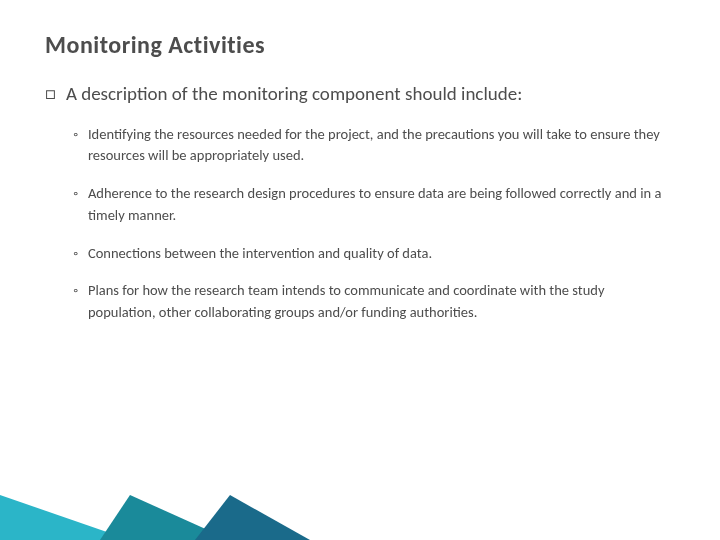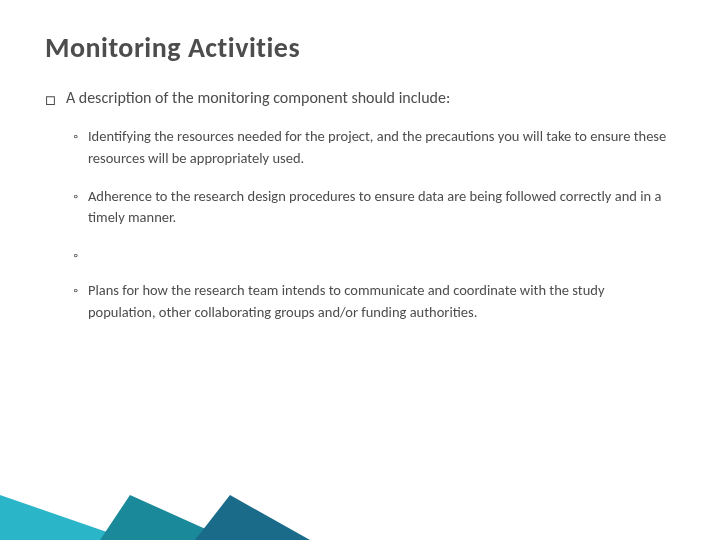--- a/index.html
+++ b/index.html
@@ -19,21 +19,21 @@
 
     .slide-container {
       width: 720px;
       height: 540px;
       background: #ffffff;
       position: relative;
       padding: 30px 45px 60px 45px;
     }
 
     .slide-title {
-      font-size: 28px;
+      font-size: 24px;
       font-weight: 700;
       color: #4d4d4d;
       margin-bottom: 22px;
       letter-spacing: 0.5px;
     }
 
     .main-bullet {
       display: flex;
       align-items: flex-start;
       margin-bottom: 16px;
@@ -41,21 +41,21 @@
 
     .main-bullet-marker {
       font-size: 18px;
       color: #4d4d4d;
       margin-right: 10px;
       margin-top: 1px;
       flex-shrink: 0;
     }
 
     .main-bullet-text {
-      font-size: 16px;
+      font-size: 19px;
       color: #4d4d4d;
       line-height: 1.4;
     }
 
     .sub-bullets {
       margin-left: 28px;
       margin-top: 4px;
     }
 
     .sub-bullet {
@@ -99,34 +99,37 @@
     <span class="main-bullet-marker">□</span>
     <span class="main-bullet-text">A description of the monitoring component should include:</span>
   </div>
 
   <div class="sub-bullets">
 
     <div class="sub-bullet">
       <span class="sub-bullet-marker">◦</span>
       <span class="sub-bullet-text">
         Identifying the resources needed for the project, and the precautions you will take to
-        ensure these resources will be appropriately used.
+        ensure they resources will be appropriately used.
       </span>
     </div>
 
     <div class="sub-bullet">
       <span class="sub-bullet-marker">◦</span>
       <span class="sub-bullet-text">
         Adherence to the research design procedures to ensure data are being followed
         correctly and in a timely manner.
       </span>
     </div>
 
     <div class="sub-bullet">
       <span class="sub-bullet-marker">◦</span>
+      <span class="sub-bullet-text">
+        Connections between the intervention and quality of data.
+      </span>
     </div>
 
     <div class="sub-bullet">
       <span class="sub-bullet-marker">◦</span>
       <span class="sub-bullet-text">
         Plans for how the research team intends to communicate and coordinate with the
         study population, other collaborating groups and/or funding authorities.
       </span>
     </div>
 

